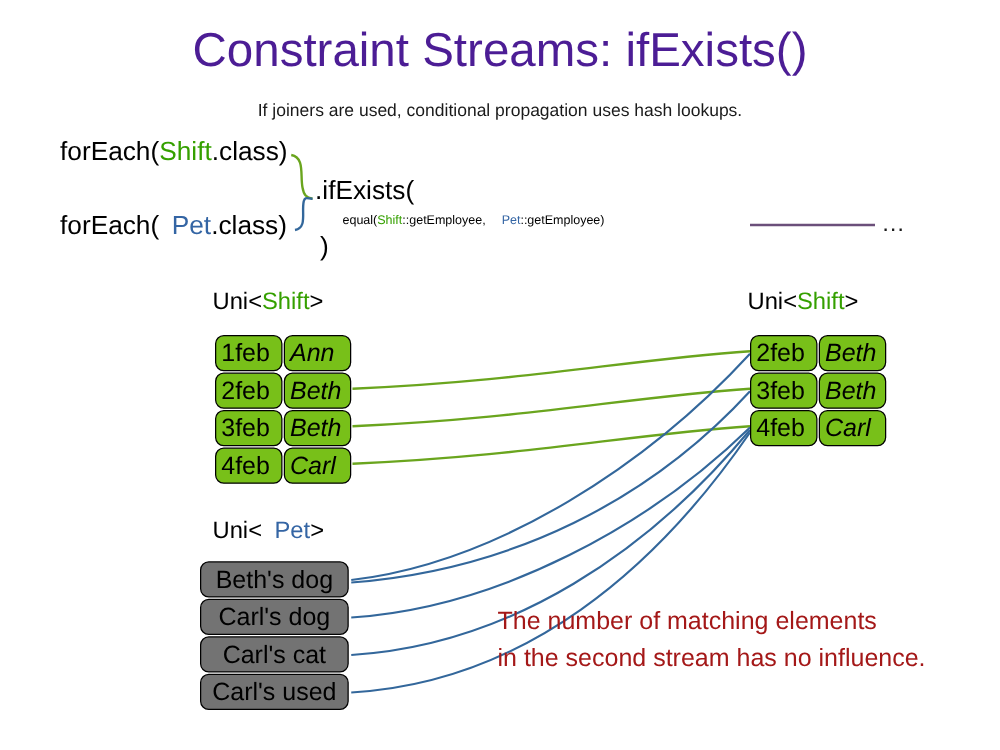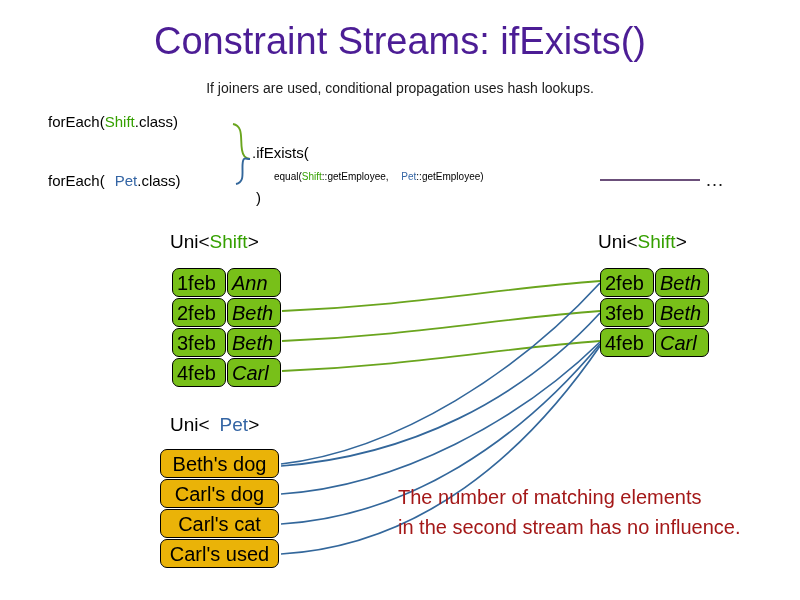--- a/index.html
+++ b/index.html
@@ -41,21 +41,21 @@
     text-align: center;
     font-size: 14px;
     line-height: 20px;
     color: #1a1a1a;
     margin-top: 12px;
   }
 
   
   .code-line {
     position: absolute;
-    font-size: 15px;
+    font-size: 21px;
     line-height: 24px;
     white-space: nowrap;
     color: #000;
   }
   #code-foreach-shift { left: 48px; top: 110px; }
   #code-foreach-pet   { left: 48px; top: 169px; }
   #code-ifexists      { left: 252px; top: 141px; }
   #code-close-paren   { left: 256px; top: 186px; }
   .code-equal {
     position: absolute;
@@ -119,21 +119,21 @@
   }
   .cell-green {
     background: #78c019;
     color: #000000;
   }
   .cell-green.fact {
     color: #000000;
     font-style: italic;
   }
   .cell-blue {
-    background: #eab308;
+    background: #737373;
     color: #000000;
     justify-content: center;
   }
 
   #table-shift-left  { left: 172px; top: 268px; }
   #table-shift-right { left: 600px; top: 268px; }
   #table-pet         { left: 160px; top: 449px; }
 
   #table-shift-left  .cell-date, #table-shift-right .cell-date { width: 54px; }
   #table-shift-left  .cell-name, #table-shift-right .cell-name { width: 54px; margin-left: 1px; }

